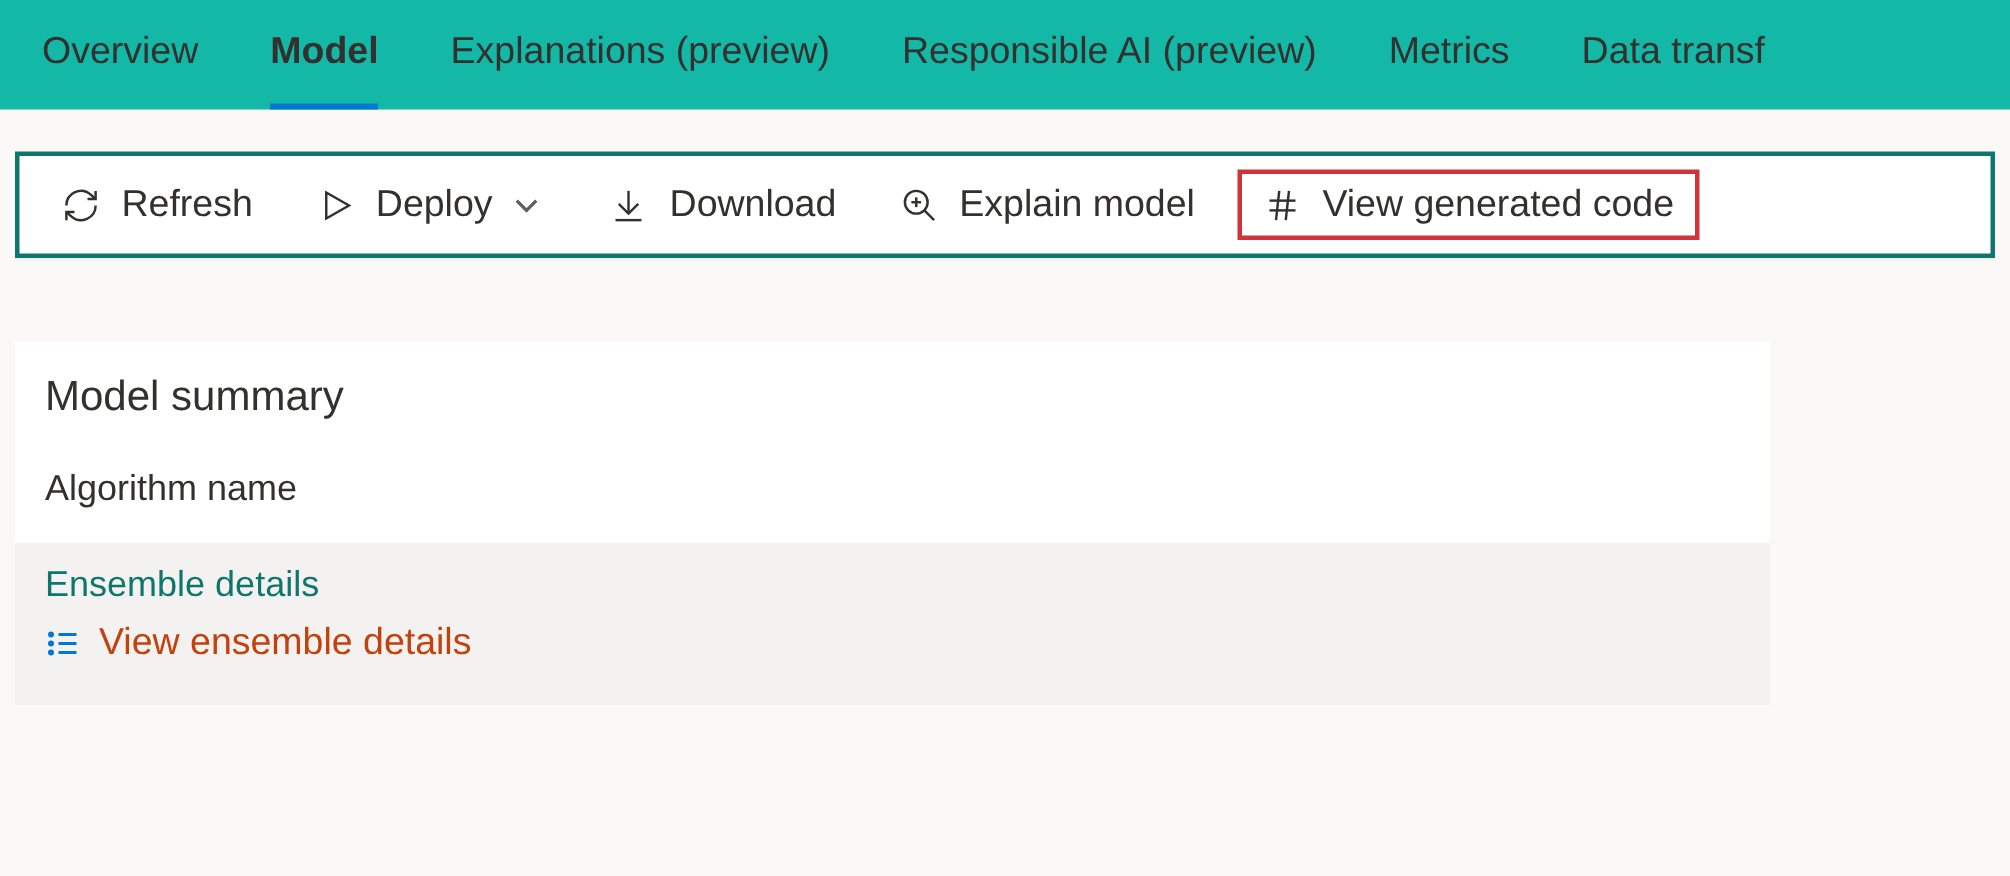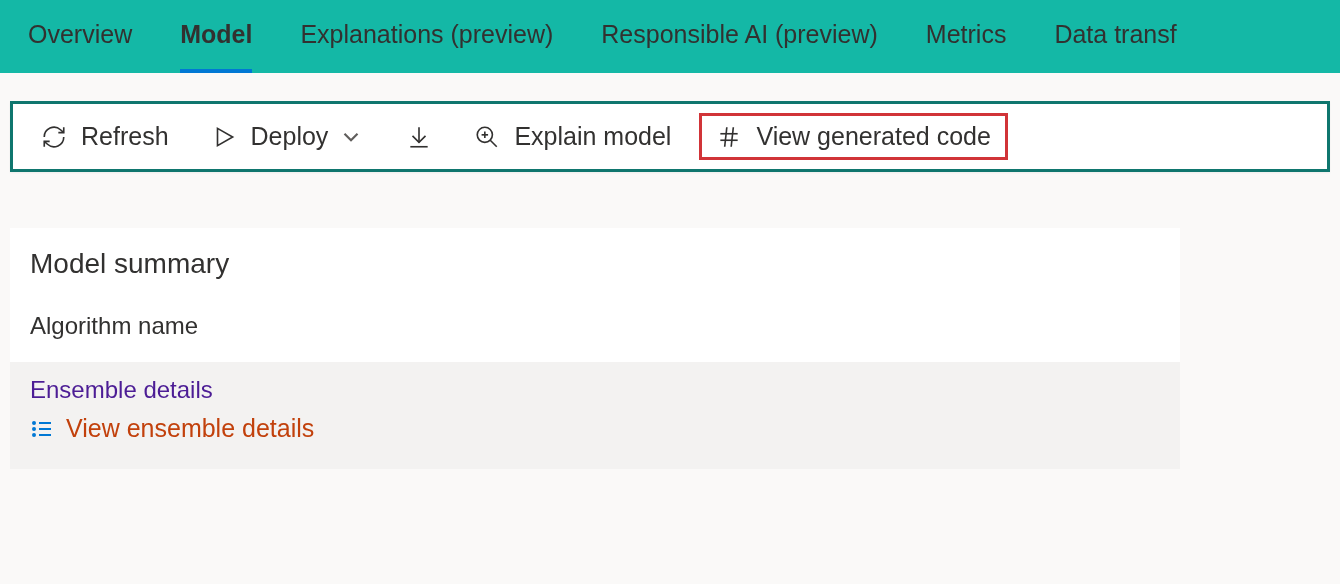--- a/index.html
+++ b/index.html
@@ -103,21 +103,21 @@
     .field-value {
       font-size: 26px;
       color: #605e5c;
     }
     .details-block {
       background: #f3f2f1;
       padding: 14px 20px 24px 20px;
     }
     .details-title {
       font-size: 24px;
-      color: #4c1d95;
+      color: #0f766e;
       margin-bottom: 10px;
     }
     .link-row {
       display: inline-flex;
       align-items: center;
       gap: 12px;
       cursor: pointer;
     }
     .link-text {
       font-size: 25px;
@@ -161,20 +161,21 @@
         <polyline points="6 9 12 15 18 9"></polyline>
       </svg>
     </div>
 
     <div class="toolbar-item">
       <svg viewBox="0 0 24 24" fill="none" stroke="#323130" stroke-width="1.5">
         <line x1="12" y1="3" x2="12" y2="17"></line>
         <polyline points="6 11 12 17 18 11"></polyline>
         <line x1="4" y1="21" x2="20" y2="21"></line>
       </svg>
+      <span>Download</span>
     </div>
 
     <div class="toolbar-item">
       <svg viewBox="0 0 24 24" fill="none" stroke="#323130" stroke-width="1.5">
         <circle cx="10" cy="10" r="7"></circle>
         <line x1="21" y1="21" x2="15" y2="15"></line>
         <line x1="10" y1="7" x2="10" y2="13"></line>
         <line x1="7" y1="10" x2="13" y2="10"></line>
       </svg>
       <span>Explain model</span>

